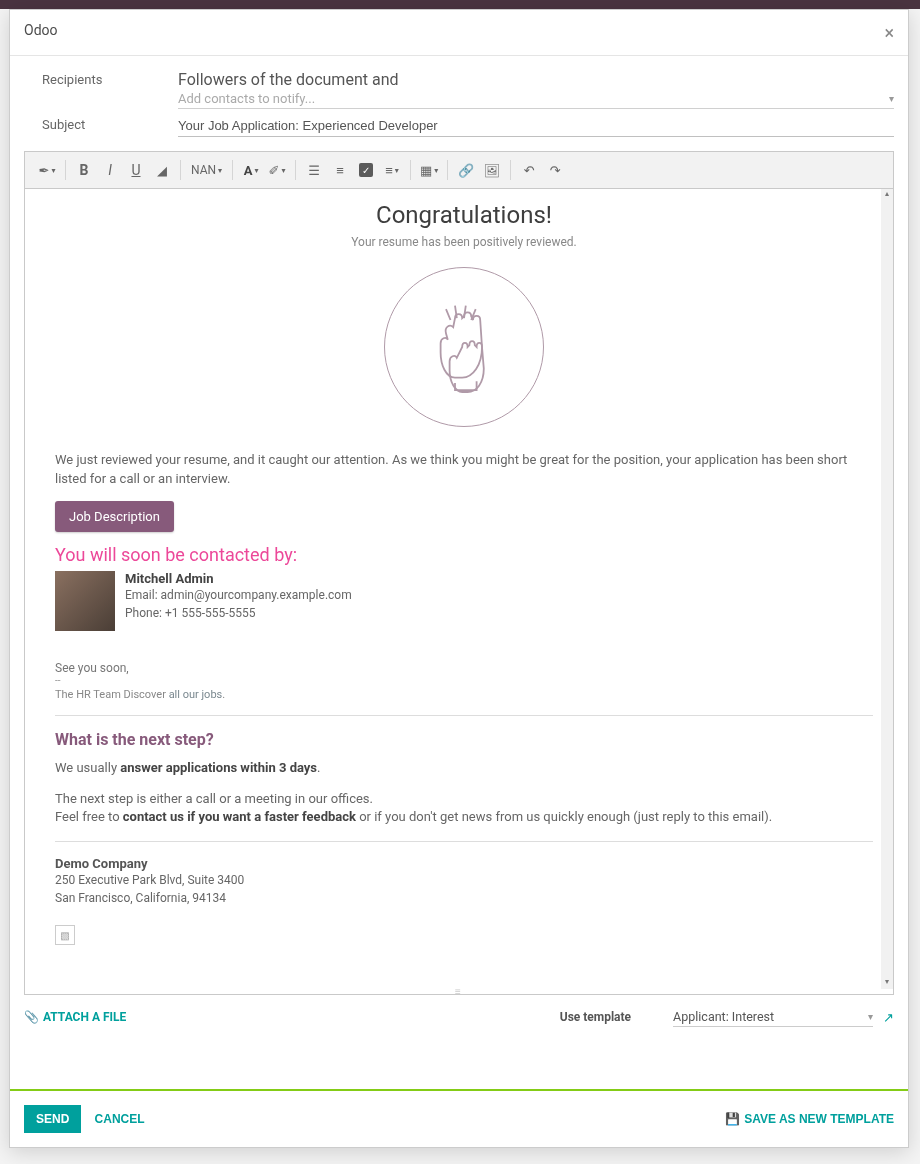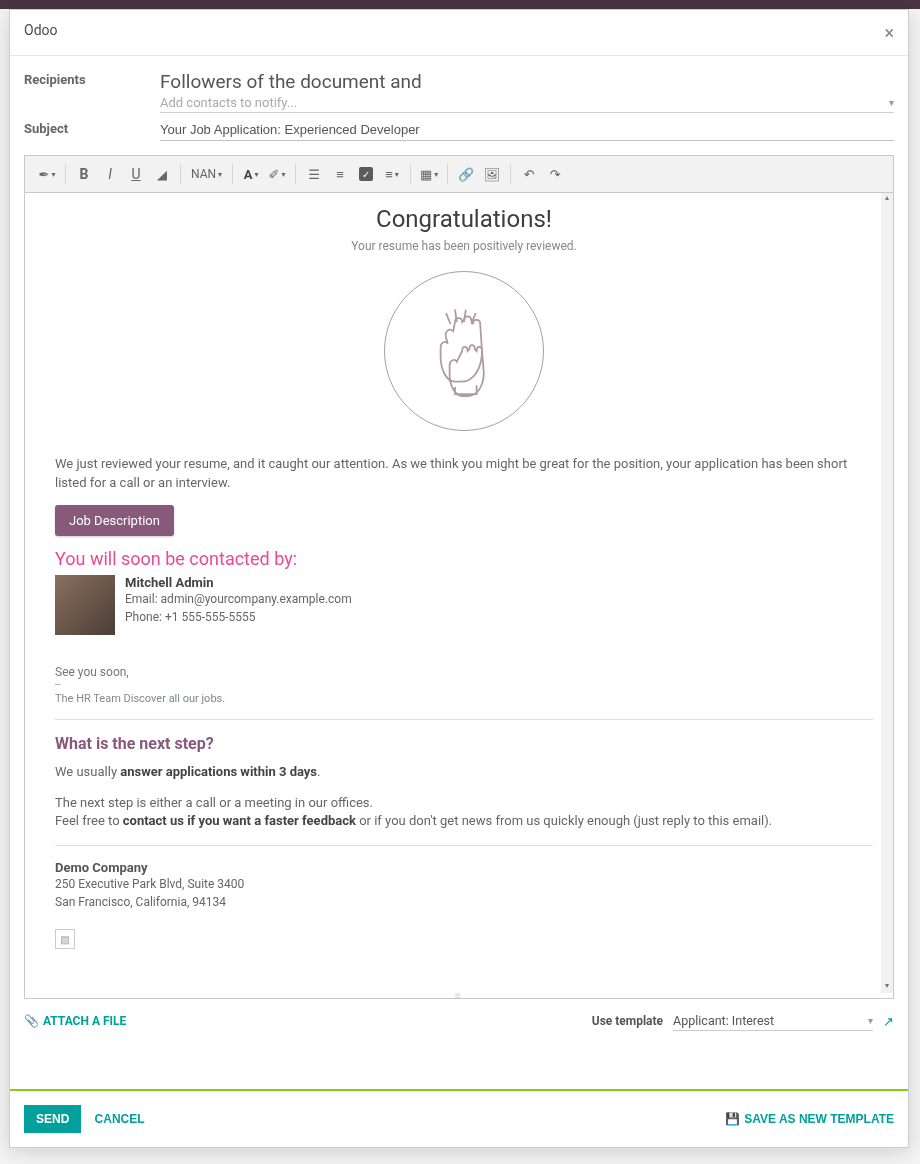--- a/index.html
+++ b/index.html
@@ -25,23 +25,23 @@
 .modal-header {
   display:flex; justify-content:space-between;
   padding: 12px 14px;
   border-bottom:1px solid #e5e5e5;
 }
 .modal-title { font-size:14px; color:#4c4c4c; }
 .close-x { color:#888; font-size:18px; cursor:pointer; }
 .modal-body { flex:1; overflow:auto; padding: 14px 14px 10px 14px; }
 .row { display:flex; align-items:flex-start; margin-bottom:6px; }
 .lbl { width:136px; font-size:13px; color:#666; padding-top:2px;}
-.lbl.bold { font-weight:700; }
+.lbl.bold { font-weight:400;margin-left:18px; }
 .val { flex:1; }
-.followers-text { color:#555; font-size:19px; }
+.followers-text { color:#555; font-size:16px; }
 .add-dd {
   display:flex; align-items:center; justify-content:space-between;
   color:#aaa; font-size:13px; border-bottom:1px solid #d0d0d0; padding:2px 0;
 }
 .caret { font-size:10px; color:#999; }
 .subject-input {
   width:100%; border:none; border-bottom:1px solid #c0c0c0;
   font-size:13px; color:#555; padding:3px 0;
 }
 .editor {
@@ -86,21 +86,21 @@
 .hrteam a{color:#7a888f;}
 .hr { border:none; border-top:1px solid #ddd; margin:14px 0;}
 .h-next { color:#875A7B; font-weight:700; font-size:16px; margin-bottom:10px;}
 .para b { color:#444; font-weight:700;}
 .addr-co { font-weight:700; color:#555; font-size:13px;}
 .addr { font-size:12px; color:#666; line-height:1.5;}
 .attach-row { display:flex; align-items:center; justify-content:space-between; padding:12px 0 20px;}
 .attach { color:#00A09D; font-weight:700; font-size:12px; display:flex; align-items:center; gap:4px; cursor:pointer;}
 .tpl-row { display:flex; align-items:center; gap:10px;}
 .tpl-lbl { font-weight:700; color:#555; font-size:12px;}
-.tpl-sel { width:200px; border:none; border-bottom:1px solid #ccc; font-size:12.5px; color:#555; padding:2px 0; display:flex; justify-content:space-between; align-items:center;}
+.tpl-sel { width:200px; border:none; border-bottom:1px solid #ccc; font-size:12.5px; color:#555; padding:2px 0; display:flex; justify-content:space-between; align-items:center;margin-left:32px;}
 .ext-icon { color:#00A09D; font-size:13px; cursor:pointer;}
 .modal-footer {
   border-top:2px solid #84cc16; padding:14px; display:flex; align-items:center; justify-content:space-between;
 }
 .btn-send { background:#00A09D; color:#fff; font-weight:700; padding:7px 12px; border:none; font-size:12px; cursor:pointer;}
 .btn-cancel { background:none; border:none; color:#00A09D; font-weight:700; font-size:12px; margin-left:10px; cursor:pointer;}
 .btn-save { background:none; border:none; color:#00A09D; font-weight:700; font-size:12px; display:flex; align-items:center; gap:4px; cursor:pointer;}
 .resize-grip { height:5px; display:flex; align-items:center; justify-content:center; color:#ccc; font-size:10px; letter-spacing:2px;}
 </style>
 </head>

